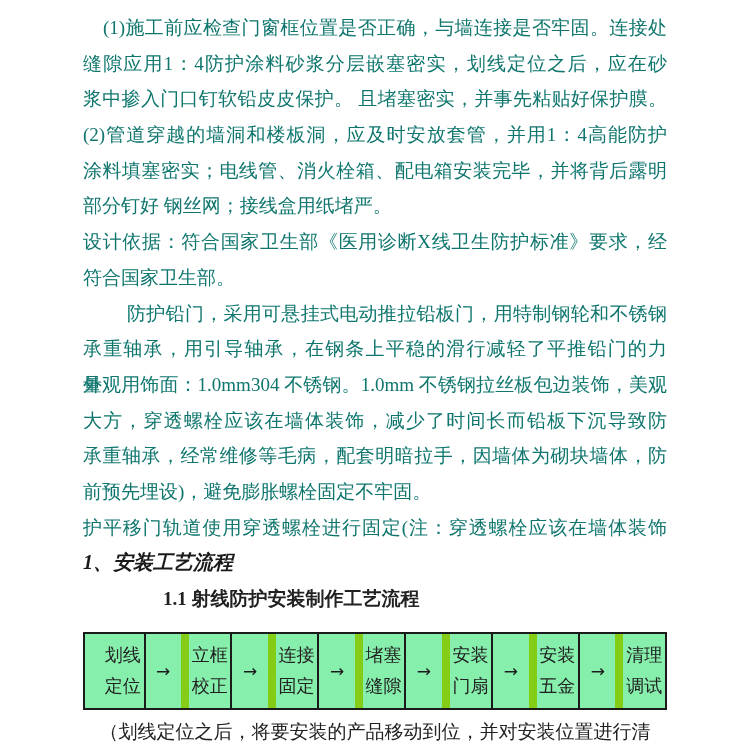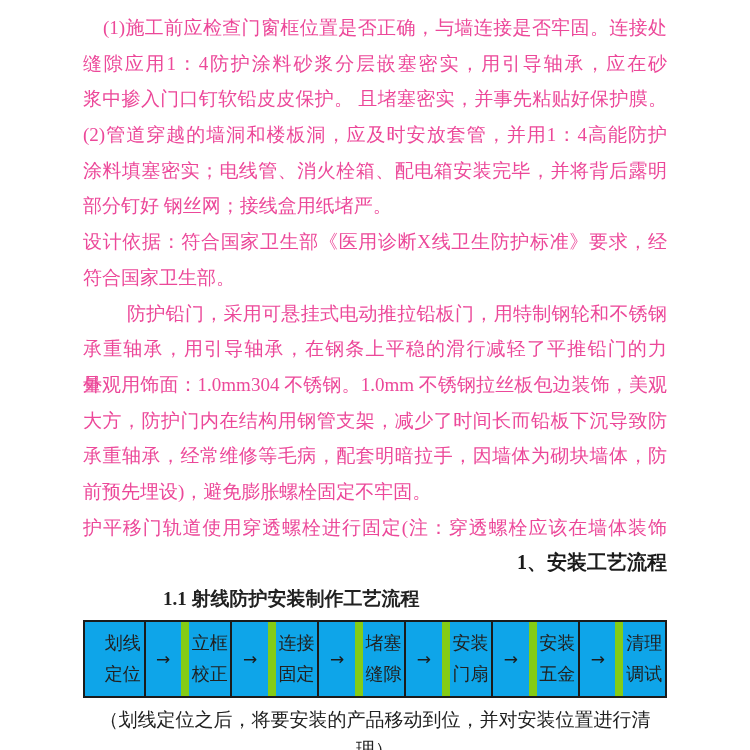--- a/index.html
+++ b/index.html
@@ -22,54 +22,55 @@
     position: absolute;
     left: 83px; top: 10px;
     width: 584px;
   }
 
   .line {
     font-size: 19px;
     height: 35.7px;
     line-height: 35.7px;
     white-space: normal;
-    color: #ec4899;
+    color: #0f766e;
   }
   .just {
     text-align: justify;
     text-align-last: justify;
   }
   .left { text-align: left; }
   .indent1 { text-indent: 20px; }
   .indent2 { text-indent: 44px; }
 
   .heading {
     font-size: 20px;
     font-weight: bold;
     height: 35.7px;
     line-height: 35.7px;
-    text-align: right;
+    text-align: left;
     color: #1a1a1a;
+    font-style: italic;
   }
   .subheading {
     font-size: 19px;
     height: 35.7px;
     line-height: 35.7px;
     padding-left: 80px;
     text-align: left;
     font-weight: bold;
   }
 
   .flow {
     display: flex;
-    margin-top: 3px;
+    margin-top: 15px;
     width: 584px;
     height: 78px;
     border: 2px solid #1b1b1b;
-    background: #0ea5e9;
+    background: #86efac;
     padding-left: 17px;
   }
   .flow-cell {
     flex: 1.08;
     border-left: 8px solid #84cc16;
     display: flex;
     flex-direction: column;
     justify-content: center;
     align-items: center;
     font-size: 18px;
@@ -95,31 +96,31 @@
     color: #212121;
   }
 </style>
 </head>
 <body>
 
 <div class="page">
   <div class="textcol">
 
     <div class="line just indent1">(1)施工前应检查门窗框位置是否正确，与墙连接是否牢固。连接处</div>
-    <div class="line just">缝隙应用1：4防护涂料砂浆分层嵌塞密实，用引导轴承，应在砂</div>
+    <div class="line just">缝隙应用1：4防护涂料砂浆分层嵌塞密实，划线定位之后，应在砂</div>
     <div class="line just">浆中掺入门口钉软铅皮皮保护。 且堵塞密实，并事先粘贴好保护膜。</div>
     <div class="line just">(2)管道穿越的墙洞和楼板洞，应及时安放套管，并用1：4高能防护</div>
     <div class="line just">涂料填塞密实；电线管、消火栓箱、配电箱安装完毕，并将背后露明</div>
     <div class="line left">部分钉好 钢丝网；接线盒用纸堵严。</div>
     <div class="line just">设计依据：符合国家卫生部《医用诊断X线卫生防护标准》要求，经</div>
     <div class="line left">符合国家卫生部。</div>
     <div class="line just indent2">防护铅门，采用可悬挂式电动推拉铅板门，用特制钢轮和不锈钢</div>
     <div class="line just">承重轴承，用引导轴承，在钢条上平稳的滑行减轻了平推铅门的力量，</div>
     <div class="line just">外观用饰面：1.0mm304 不锈钢。1.0mm 不锈钢拉丝板包边装饰，美观</div>
-    <div class="line just">大方，防护门内在结构用钢管支架，减少了时间长而铅板下沉导致防</div>
+    <div class="line just">大方，穿透螺栓应该在墙体装饰，减少了时间长而铅板下沉导致防</div>
     <div class="line just">承重轴承，经常维修等毛病，配套明暗拉手，因墙体为砌块墙体，防</div>
     <div class="line left">前预先埋设)，避免膨胀螺栓固定不牢固。</div>
     <div class="line just">护平移门轨道使用穿透螺栓进行固定(注：穿透螺栓应该在墙体装饰</div>
 
     <div class="heading">1、安装工艺流程</div>
     <div class="subheading">1.1 射线防护安装制作工艺流程</div>
 
     <div class="flow">
       <div class="flow-cell">
         <span>划线</span>

